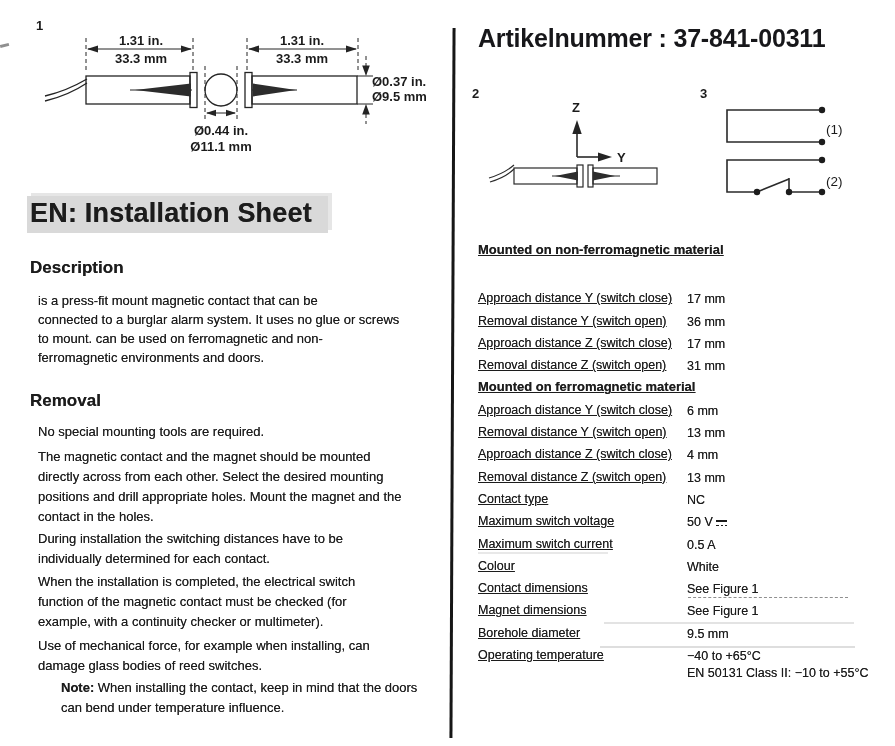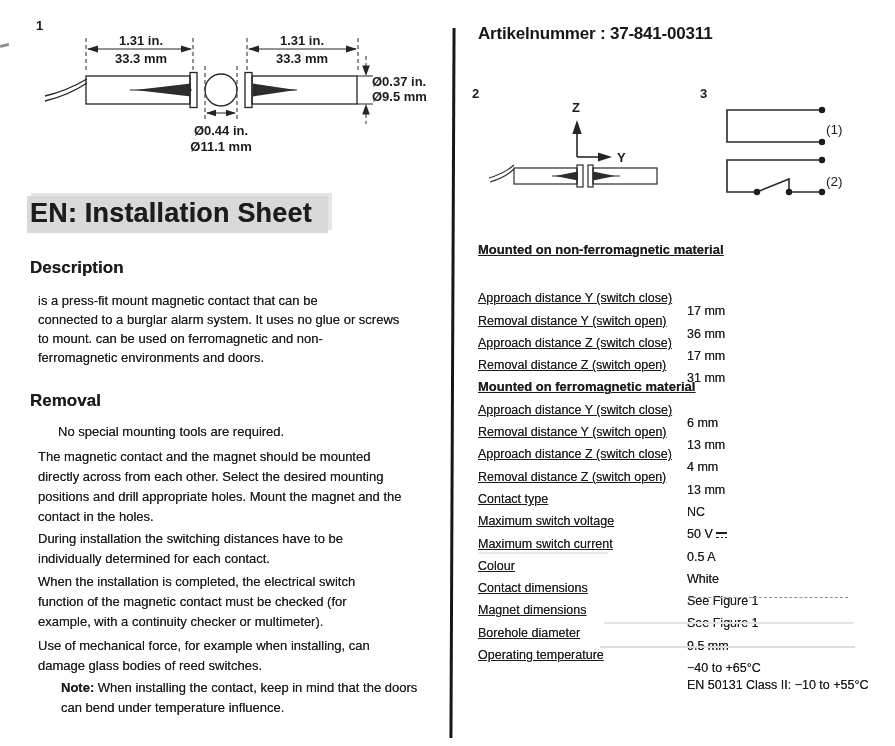--- a/index.html
+++ b/index.html
@@ -23,28 +23,28 @@
     font-size:27px;font-weight:bold;letter-spacing:.2px;
     background:#d9d9d9;padding:2px 16px 4px 3px;
     box-shadow:4px -3px 0 0 #e6e6e6;
   }
   .h2{position:absolute;left:30px;font-size:17px;font-weight:bold;}
   .para{position:absolute;left:38px;font-size:13px;white-space:pre;}
   .lh19{line-height:19px;}
   .lh20{line-height:20px;}
   
   .divider{position:absolute;left:451px;top:28px;width:3px;height:710px;background:#161616;transform:rotate(.25deg);}
-  .artikel{position:absolute;left:478px;top:24px;font-size:17px;font-weight:bold;letter-spacing:-.2px;color:#17171a;}
+  .artikel{position:absolute;left:478px;top:24px;font-size:25px;font-weight:bold;letter-spacing:-.2px;color:#17171a;}
   .specs{position:absolute;left:478px;top:242px;width:405px;font-size:12.5px;text-decoration:underline;}
   .spec-header{height:22.3px;font-weight:bold;font-size:13px;line-height:16px;white-space:nowrap;}
   .spec-gap{height:26px;}
   .spec-row{position:relative;height:22.3px;line-height:16px;}
   .spec-row.tall{height:40px;}
   .spec-label{white-space:nowrap;}
-  .spec-value{position:absolute;left:209px;top:13px;white-space:pre;line-height:17px;}
+  .spec-value{position:absolute;left:209px;top:1px;white-space:pre;line-height:17px;}
   
   .dc-sym{display:inline-block;position:relative;width:12px;height:9px;margin-left:3px;vertical-align:-1px;}
   .dc-sym::before{content:"";position:absolute;left:0;top:2px;width:11px;height:1.7px;background:#1b1b1b;}
   .dc-sym::after{content:"";position:absolute;left:0;top:6.5px;width:11px;height:1.7px;
     background:repeating-linear-gradient(90deg,#1b1b1b 0 2.6px,transparent 2.6px 4.6px);}
   
   .artifact{position:absolute;}
   .a-edge{left:0;top:44px;width:9px;height:2.5px;background:#8f8f8f;transform:rotate(-14deg);}
   .a-dash1{left:688px;top:597px;width:160px;border-top:1.5px dashed #8f8f8f;}
   .a-faint1{left:604px;top:622px;width:250px;height:1.5px;background:#e3e3e3;}
@@ -122,21 +122,21 @@
 
   <div class="artifact a-edge"></div>
 
   <div class="sheet-title scan">EN: Installation Sheet</div>
   <div class="h2 scan" style="top:258px;">Description</div>
   <div class="para scan lh19" style="top:291px;">is a press-fit mount magnetic contact that can be
 connected to a burglar alarm system. It uses no glue or screws
 to mount. can be used on ferromagnetic and non-
 ferromagnetic environments and doors.</div>
   <div class="h2 scan" style="top:391px;">Removal</div>
-  <div class="para scan lh20" style="top:422px;margin-left:20px;">No special mounting tools are required.</div>
+  <div class="para scan lh20" style="top:422px;">No special mounting tools are required.</div>
   <div class="para scan lh20" style="top:447px;">The magnetic contact and the magnet should be mounted
 directly across from each other. Select the desired mounting
 positions and drill appropriate holes. Mount the magnet and the
 contact in the holes.</div>
   <div class="para scan lh20" style="top:529px;">During installation the switching distances have to be
 individually determined for each contact.</div>
   <div class="para scan lh20" style="top:572px;">When the installation is completed, the electrical switch
 function of the magnetic contact must be checked (for
 example, with a continuity checker or multimeter).</div>
   <div class="para scan lh20" style="top:636px;">Use of mechanical force, for example when installing, can

